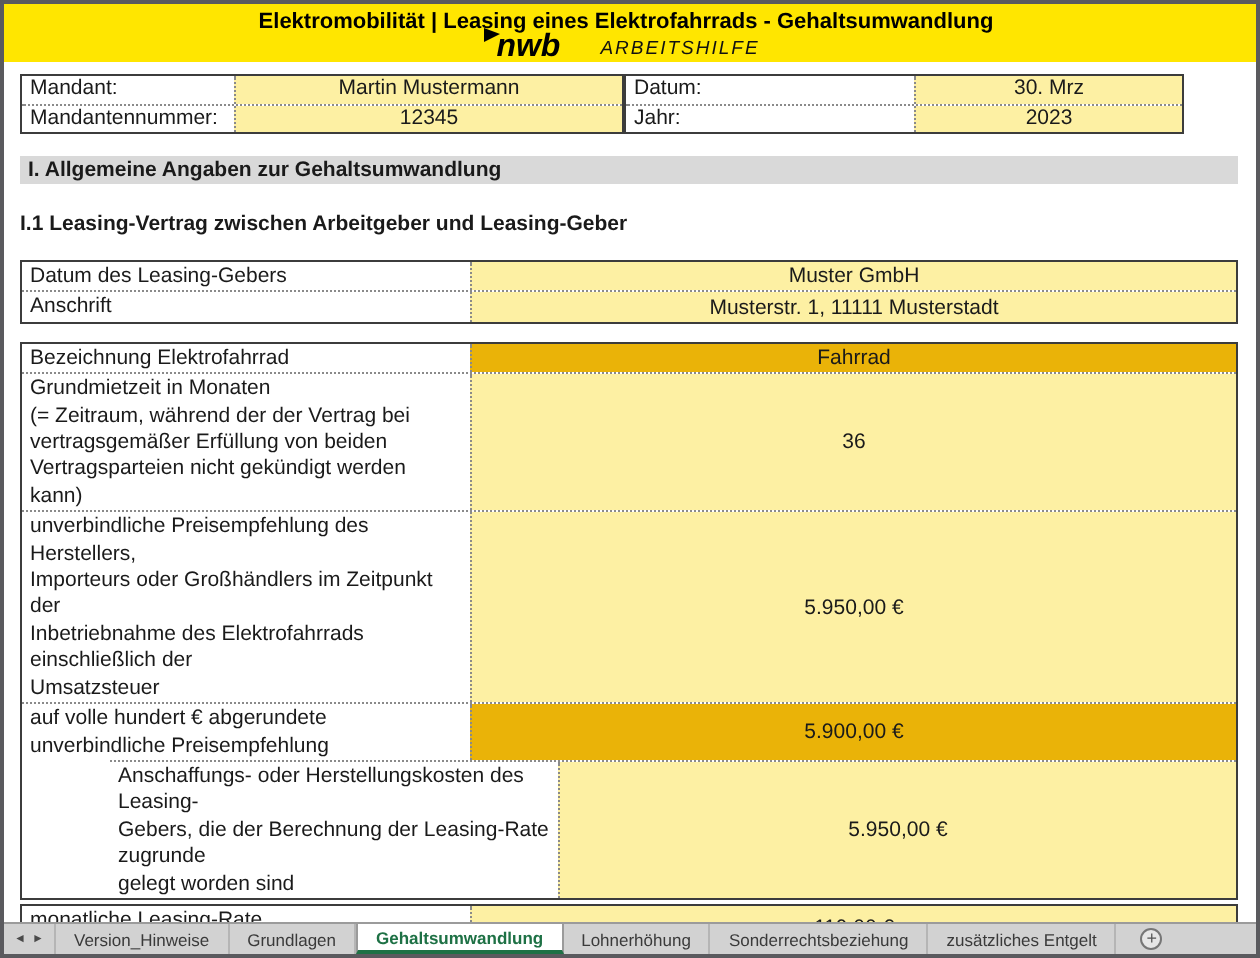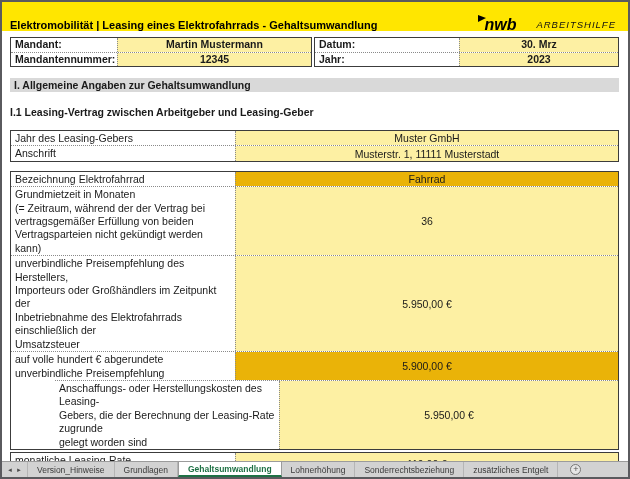--- a/index.html
+++ b/index.html
@@ -5,35 +5,35 @@
   * { box-sizing: border-box; }
   html,body { margin:0; padding:0; background:#e8e8e8; }
   .window {
     position:relative; width:630px; height:479px; margin:0 auto;
     border:2px solid #5a5a5e; background:#ffffff; overflow:hidden;
     font-family:"Liberation Sans", sans-serif; color:#1a1a1a;
   }
   
   .header {
     height:29px; background:#ffe600; display:flex; align-items:center;
-    justify-content:space-between; padding:16px 12px 0 8px;
+    justify-content:space-between; padding:3px 12px 0 8px;flex-direction:column;
   }
   .header-title { font-size:11px; font-weight:bold; color:#000; }
   .logo { position:relative; display:flex; align-items:center; padding-left:2px;font-style:italic; }
   .flag-icon {
     position:absolute; left:-4px; top:-3px; width:0; height:0;
     border-left:8px solid #000; border-top:3px solid transparent; border-bottom:4px solid transparent;
   }
   .brand { font-size:16px; font-weight:bold; color:#000; letter-spacing:0; line-height:14px; }
   .brand-suffix { font-size:9.5px; color:#111; margin-left:20px; letter-spacing:1px; }
   
-  .client-row { display:flex; justify-content:space-between; margin:6px 8px 0 8px; width:609px;font-weight:bold; }
+  .client-row { display:flex; margin:6px 8px 0 8px; width:609px; }
   .cblock { border:1px solid #3c3c3c; }
   .cblock.left  { width:302px; }
-  .cblock.right { width:305px; }
+  .cblock.right { width:280px; }
   .crow { display:flex; height:14px; line-height:13px; font-size:10.5px; }
   .crow + .crow { border-top:1px dotted #8a8a8a; }
   .clabel { padding-left:4px; }
   .left  .clabel { width:106px; }
   .right .clabel { width:144px; }
   .cvalue {
     flex:1; background:#fdf0a3; border-left:1px dotted #8a8a8a;
     text-align:center;
   }
   
@@ -118,21 +118,21 @@
         <div class="cvalue">2023</div>
       </div>
     </div>
   </div>
 
   <div class="section-bar">I. Allgemeine Angaben zur Gehaltsumwandlung</div>
   <div class="sub-heading">I.1 Leasing-Vertrag zwischen Arbeitgeber und Leasing-Geber</div>
 
   <div class="table">
     <div class="trow h1">
-      <div class="tlabel">Jahr des Leasing-Gebers</div>
+      <div class="tlabel">Datum des Leasing-Gebers</div>
       <div class="tvalue input">Muster GmbH</div>
     </div>
     <div class="trow h1">
       <div class="tlabel">Anschrift</div>
       <div class="tvalue input">Musterstr. 1, 11111 Musterstadt</div>
     </div>
   </div>
 
   <div class="table table2">
     <div class="trow h1">

